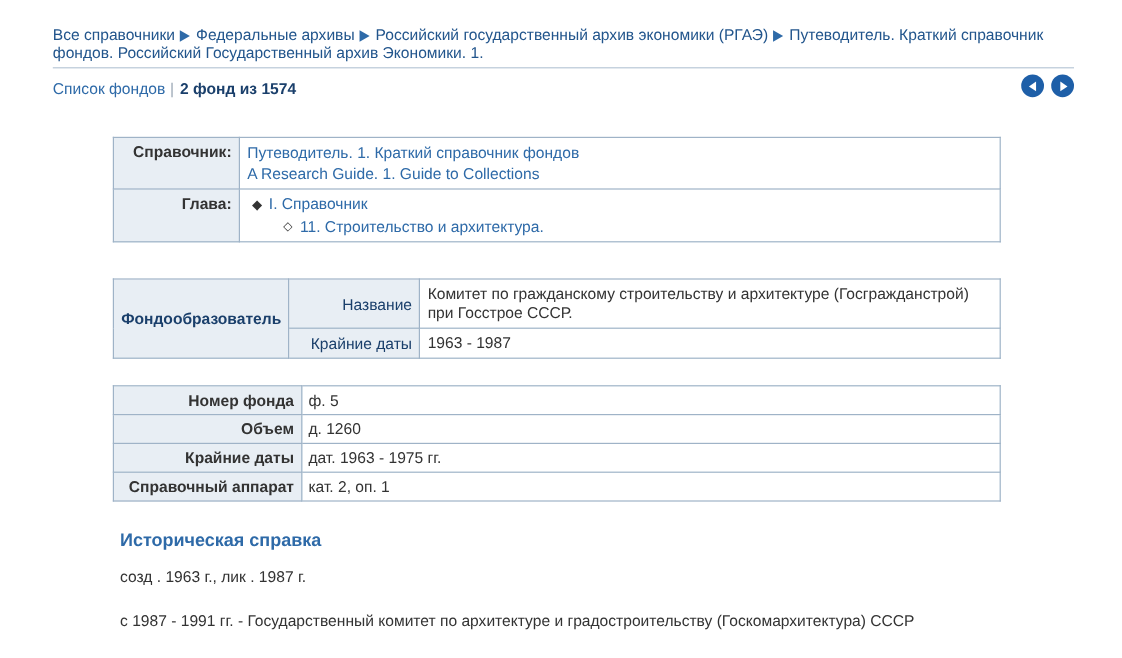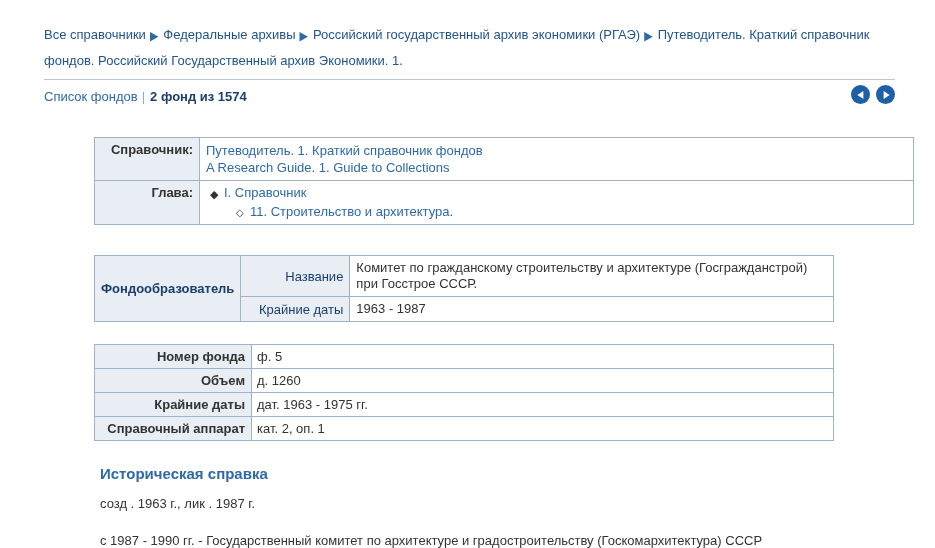--- a/index.html
+++ b/index.html
@@ -17,21 +17,21 @@
   }
   .page {
     position: relative;
     width: 935px;
     height: 548px;
   }
 
   
   .breadcrumb {
     padding: 22px 20px 0 44px;
-    line-height: 26px;
+    line-height: 14px;
     font-size: 13px;
   }
   .breadcrumb a {
     color: #22558c;
     text-decoration: none;
   }
   .bc-sep {
     display: inline-block;
     color: #2e6aa8;
     font-size: 11px;
@@ -121,21 +121,21 @@
     color: #1a3f6b;
     font-weight: bold;
     text-align: right;
     white-space: nowrap;
   }
 
   
   .guide-wrap {
     margin: 26px 0 0 94px;
   }
-  table.guide { width: 820px; }
+  table.guide { width: 740px; }
   table.guide td.lbl { width: 92px; }
   .guide-line { line-height: 17px; }
   .guide-line a {
     color: #2e6aa8;
     text-decoration: none;
   }
   .chapter-l1 {
     margin: 0 0 3px 0;
     padding-left: 18px;
     position: relative;
@@ -302,17 +302,17 @@
         <td class="lbl">Справочный аппарат</td>
         <td class="val">кат. 2, оп. 1</td>
       </tr>
     </tbody>
       </table>
   </div>
 
   <div class="hist-wrap">
     <div class="hist-title">Историческая справка</div>
     <p class="hist-p">созд . 1963 г., лик . 1987 г.</p>
-    <p class="hist-p">с 1987 - 1990 гг. - Государственный комитет по архитектуре и градостроительству (Госкомархитектура) СССР</p>
+    <p class="hist-p">с 1987 - 1991 гг. - Государственный комитет по архитектуре и градостроительству (Госкомархитектура) СССР</p>
 
   </div>
 
 </div>
 
 </body></html>

